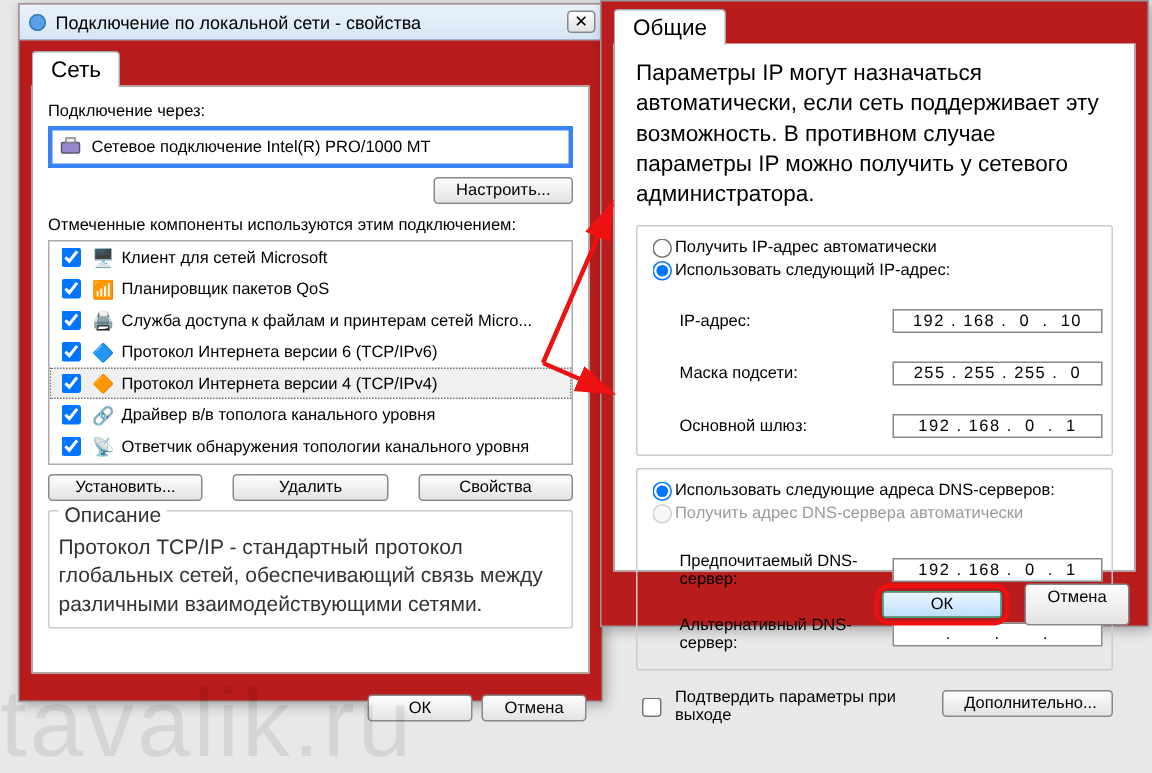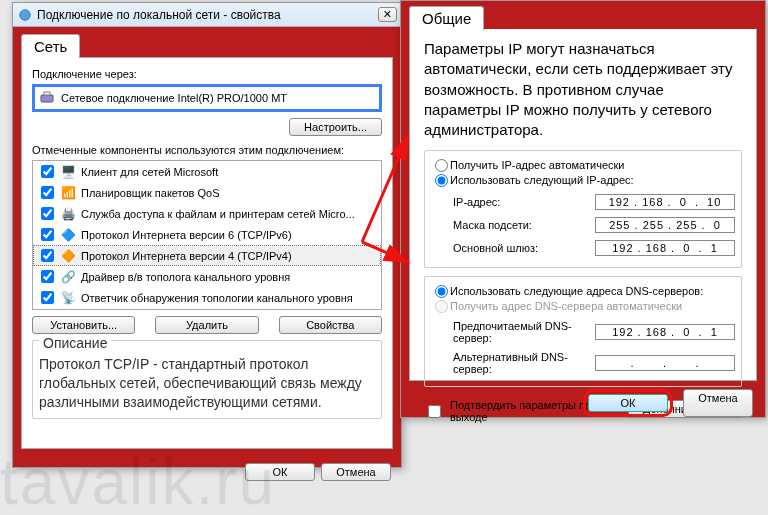--- a/index.html
+++ b/index.html
@@ -109,21 +109,21 @@
     height:calc(100% - 64px);
     display:flex;
     flex-direction:column;
     margin:0 8px;
     border:1px solid #aaa;
     border-top:none;
   }
   .info-text { font-size:15px; line-height:1.35; margin-bottom:10px;}
   .radio-row { display:flex; align-items:flex-start; gap:0; margin:2px 0; font-size:11px;}
   .radio-row input{margin:0 2px 0 4px;}
-  .field-row { display:flex; align-items:center; margin:7px 0 3px 22px; font-size:11px;justify-content:flex-end;}
+  .field-row { display:flex; align-items:center; margin:19px 0 3px 22px; font-size:11px;justify-content:flex-end;}
   .field-row .flabel{ flex:1; }
   .ip-input {
     width:140px; border:1px solid #888; background:#fff;
     font-family:inherit; font-size:11px; text-align:center;
     padding:1px 2px; letter-spacing:1px;
   }
   .group { border:1px solid #ccc; border-radius:2px; padding:6px 6px 8px 6px; margin-bottom:8px;}
   .cb-row{display:flex;align-items:center;gap:6px;margin-top:4px;font-size:11px;}
   .bottom-buttons{ display:flex; justify-content:flex-end; gap:10px; padding:8px 12px 10px 0;}
   .ok-highlight{

